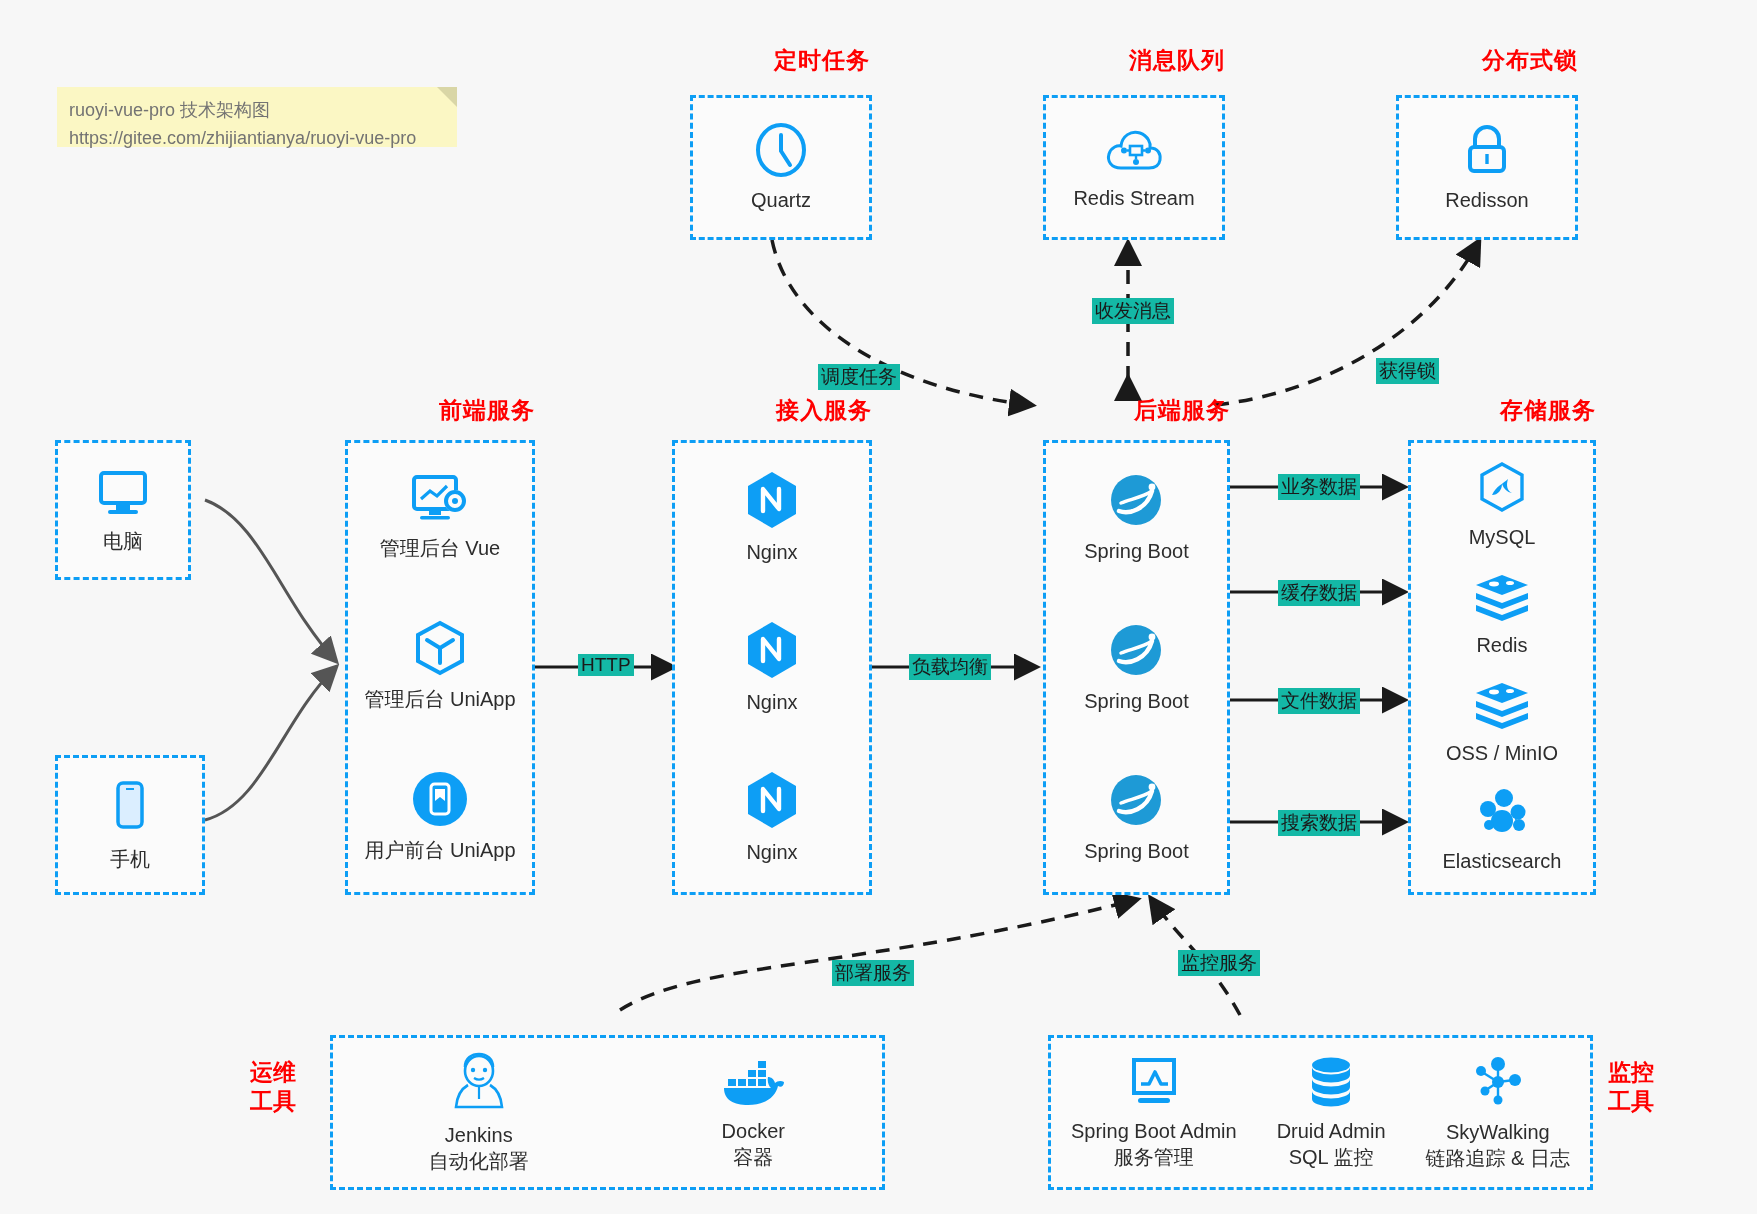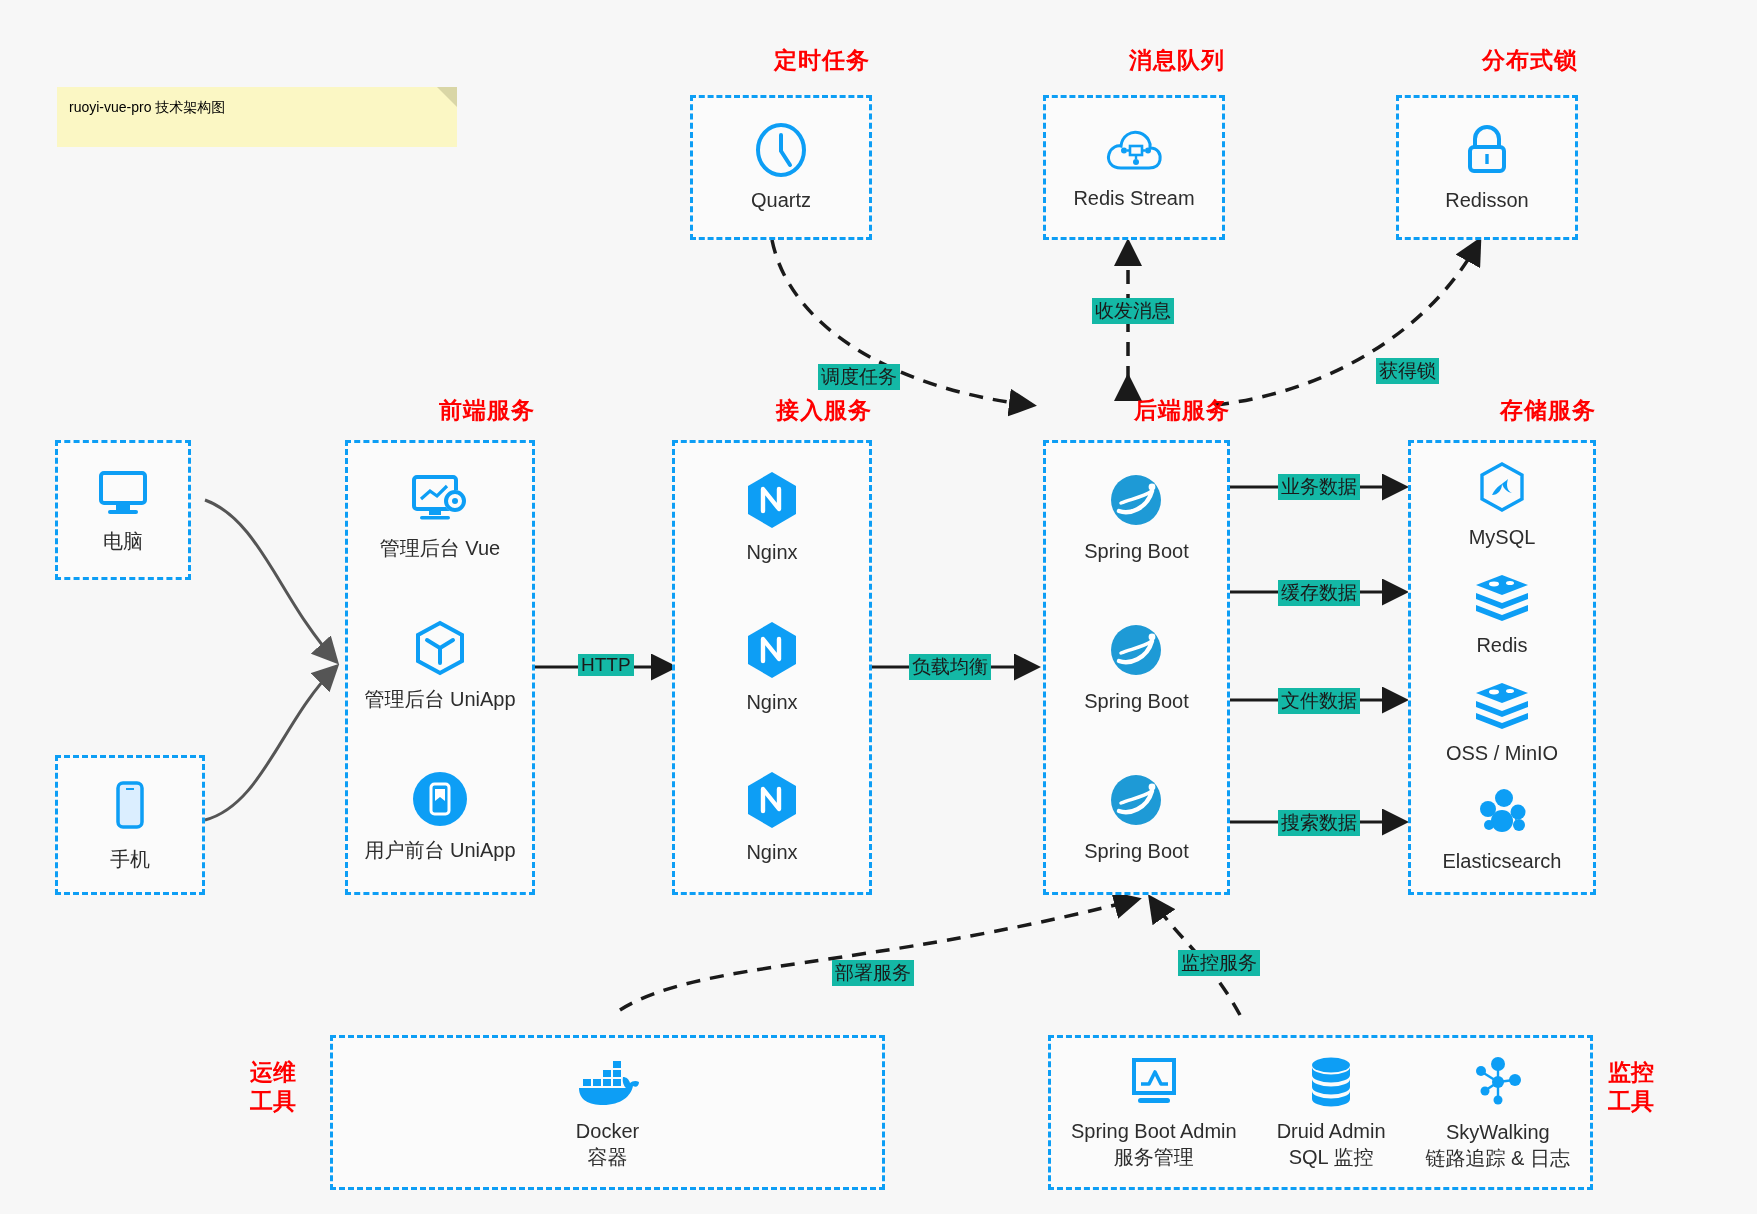--- a/index.html
+++ b/index.html
@@ -53,22 +53,22 @@
     line-height: 1.35;
   }
 
   
   #note {
     position: absolute;
     left: 57px; top: 87px;
     width: 400px; height: 60px;
     background: #fbf7c4;
     padding: 10px 0 0 12px;
-    font-size: 14px;
-    color: #000000;
+    font-size: 18px;
+    color: #737373;
     line-height: 1.55;
   }
   #note .fold {
     position: absolute; right: 0; top: 0;
     width: 0; height: 0;
     border-left: 20px solid transparent;
     border-top: 20px solid #d9d6a6;
   }
 
   
@@ -93,20 +93,21 @@
   }
 </style>
 </head>
 <body>
 
 <div id="root">
 
   <div id="note">
     <div class="fold"></div>
     <div>ruoyi-vue-pro 技术架构图</div>
+    <div>https://gitee.com/zhijiantianya/ruoyi-vue-pro</div>
   </div>
 
   <svg id="wires" viewBox="0 0 1757 1214">
     <defs>
       <marker id="ah-grey" markerWidth="9" markerHeight="9" refX="7" refY="4.5" orient="auto">
         <path d="M0,0 L9,4.5 L0,9 z" fill="#555"></path>
       </marker>
       <marker id="ah-dark" markerWidth="9" markerHeight="9" refX="7" refY="4.5" orient="auto">
         <path d="M0,0 L9,4.5 L0,9 z" fill="#1a1a1a"></path>
       </marker>
@@ -373,20 +374,35 @@
       </span>
       <span class="lbl">Elasticsearch</span>
     </div>
   </div>
 
   <div class="side-title" style="left:250px; top:1058px; width:70px;">
     <div>运维</div>
     <div>工具</div>
   </div>
   <div class="dbox" style="left:330px; top:1035px; width:555px; height:155px; flex-direction:row; justify-content:space-around; align-items:center;">
+    <div class="node">
+      <span class="ico">
+        <svg width="62" height="62" viewBox="0 0 62 62">
+          <ellipse cx="31" cy="20" rx="14" ry="15" fill="none" stroke="#0d9ef5" stroke-width="2.6"></ellipse>
+          <path d="M17,16 C17,7 24,3 31,3 C39,3 45,8 45,16" fill="none" stroke="#0d9ef5" stroke-width="2.6"></path>
+          <path d="M20,34 C13,38 9,45 8,56 L54,56 C53,45 49,38 42,34" fill="none" stroke="#0d9ef5" stroke-width="2.6"></path>
+          <circle cx="25" cy="19" r="2.2" fill="#0d9ef5"></circle>
+          <circle cx="37" cy="19" r="2.2" fill="#0d9ef5"></circle>
+          <path d="M26,27 C29,29 33,29 36,27" fill="none" stroke="#0d9ef5" stroke-width="2.2"></path>
+          <path d="M31,36 L31,48" stroke="#0d9ef5" stroke-width="2.2"></path>
+        </svg>
+      </span>
+      <span class="lbl">Jenkins</span>
+      <span class="lbl2">自动化部署</span>
+    </div>
     <div class="node">
       <span class="ico">
         <svg width="66" height="54" viewBox="0 0 66 54">
           <g fill="#0d9ef5">
             <rect x="18" y="24" width="8" height="7"></rect>
               <rect x="28" y="24" width="8" height="7"></rect>
             <rect x="38" y="24" width="8" height="7"></rect>
               <rect x="28" y="15" width="8" height="7"></rect>
             <rect x="38" y="15" width="8" height="7"></rect>
               <rect x="38" y="6" width="8" height="7"></rect>

